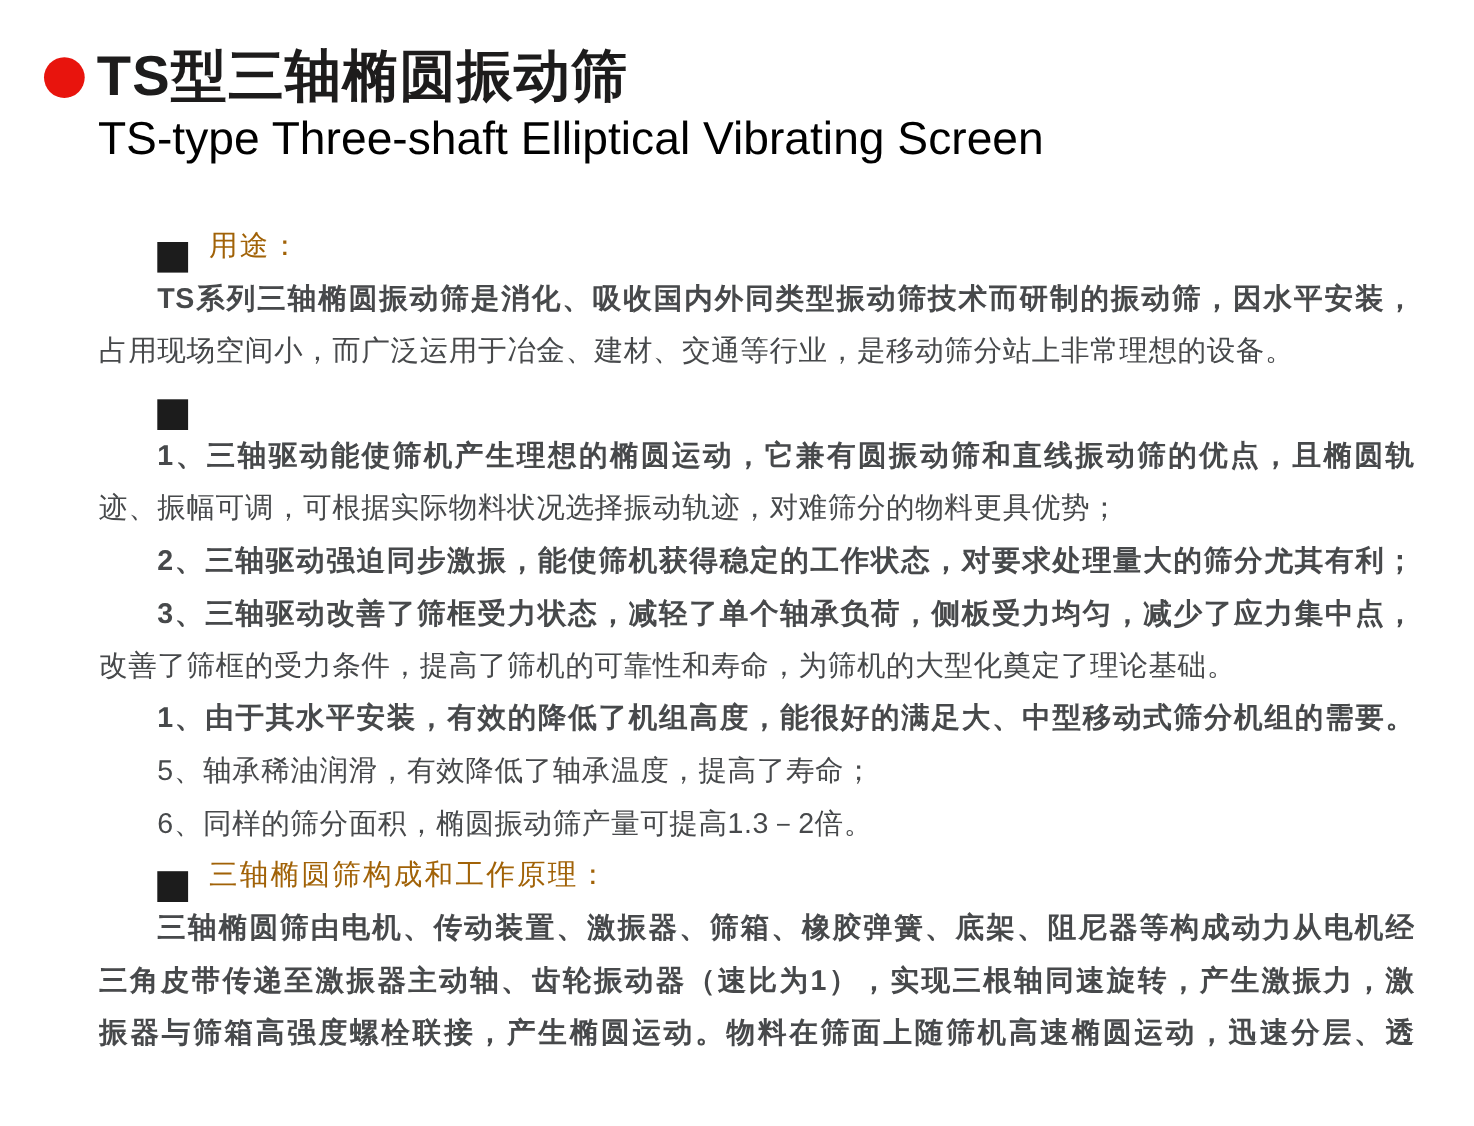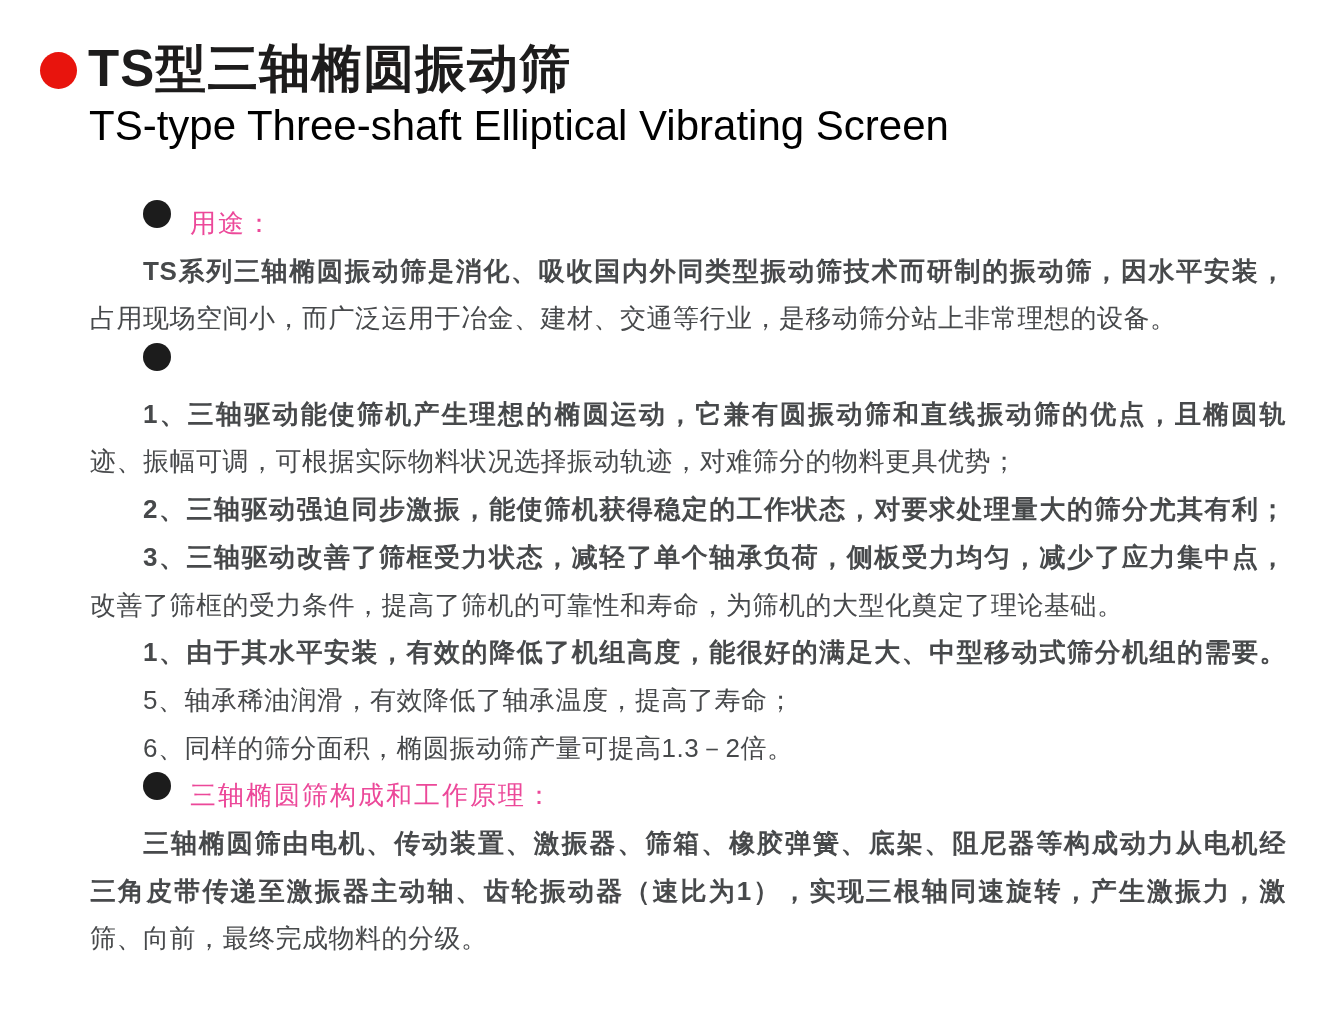--- a/index.html
+++ b/index.html
@@ -1,15 +1,15 @@
 <!DOCTYPE html>
 <html><head>
 <meta charset="utf-8">
 <style>
-  * { margin: 0; padding: 0; box-sizing: border-box; border-radius: 18px; }
+  * { margin: 0; padding: 0; box-sizing: border-box; }
   html, body { background: #ffffff; }
   .page {
     position: relative;
     width: 1340px;
     height: 1024px;
     background: #ffffff;
     overflow: hidden;
     font-family: "Liberation Sans", sans-serif;
   }
 
@@ -61,23 +61,23 @@
   .line.just {
     white-space: normal;
     text-align: justify;
     text-align-last: justify;
     font-weight: bold;
   }
   .indent { padding-left: 53px; }
 
   .heading {
     display: flex;
-    align-items: flex-start;
+    align-items: flex-end;
     padding-left: 53px;
-    color: #ec4899;
+    color: #a16207;
   }
   .heading .sq {
     width: 28px; height: 28px;
     background: #1c1c1c;
     margin-right: 19px;
     flex: 0 0 auto;
   }
   .heading .htext { letter-spacing: 2px; }
 </style>
 </head>
@@ -111,16 +111,16 @@
     <div class="line indent just">1、由于其水平安装，有效的降低了机组高度，能很好的满足大、中型移动式筛分机组的需要。</div>
     <div class="line indent">5、轴承稀油润滑，有效降低了轴承温度，提高了寿命；</div>
     <div class="line indent">6、同样的筛分面积，椭圆振动筛产量可提高1.3－2倍。</div>
 
     <div class="line heading">
       <span class="sq"></span>
       <span class="htext">三轴椭圆筛构成和工作原理：</span>
     </div>
     <div class="line indent just">三轴椭圆筛由电机、传动装置、激振器、筛箱、橡胶弹簧、底架、阻尼器等构成动力从电机经</div>
     <div class="line just">三角皮带传递至激振器主动轴、齿轮振动器（速比为1），实现三根轴同速旋转，产生激振力，激</div>
-    <div class="line">筛、向前，最终完成物料的分级。</div>
+    <div class="line just">振器与筛箱高强度螺栓联接，产生椭圆运动。物料在筛面上随筛机高速椭圆运动，迅速分层、透</div>
 
   </div>
 </div>
 
 </body></html>

